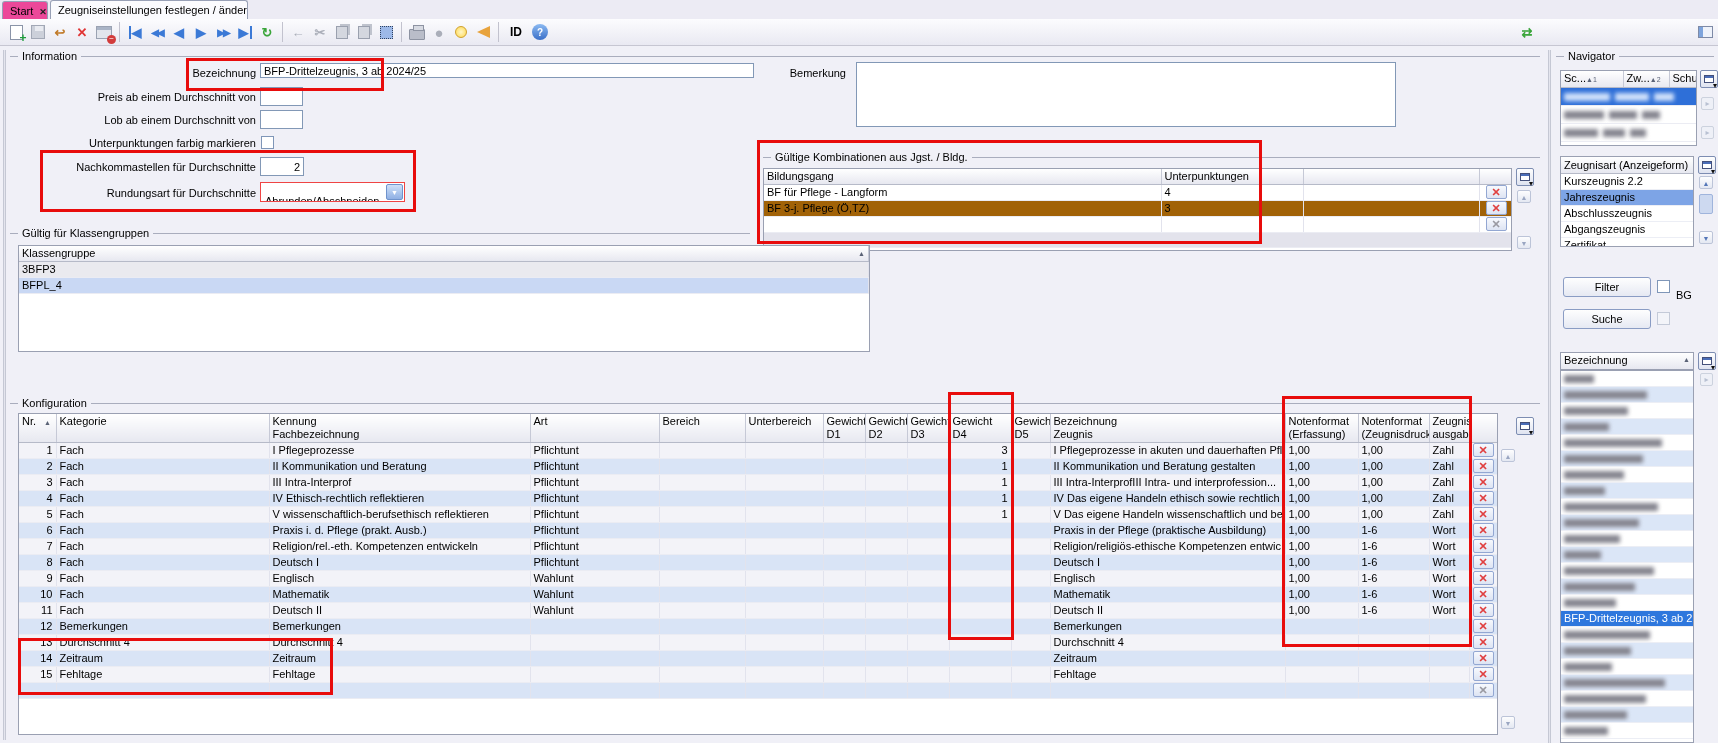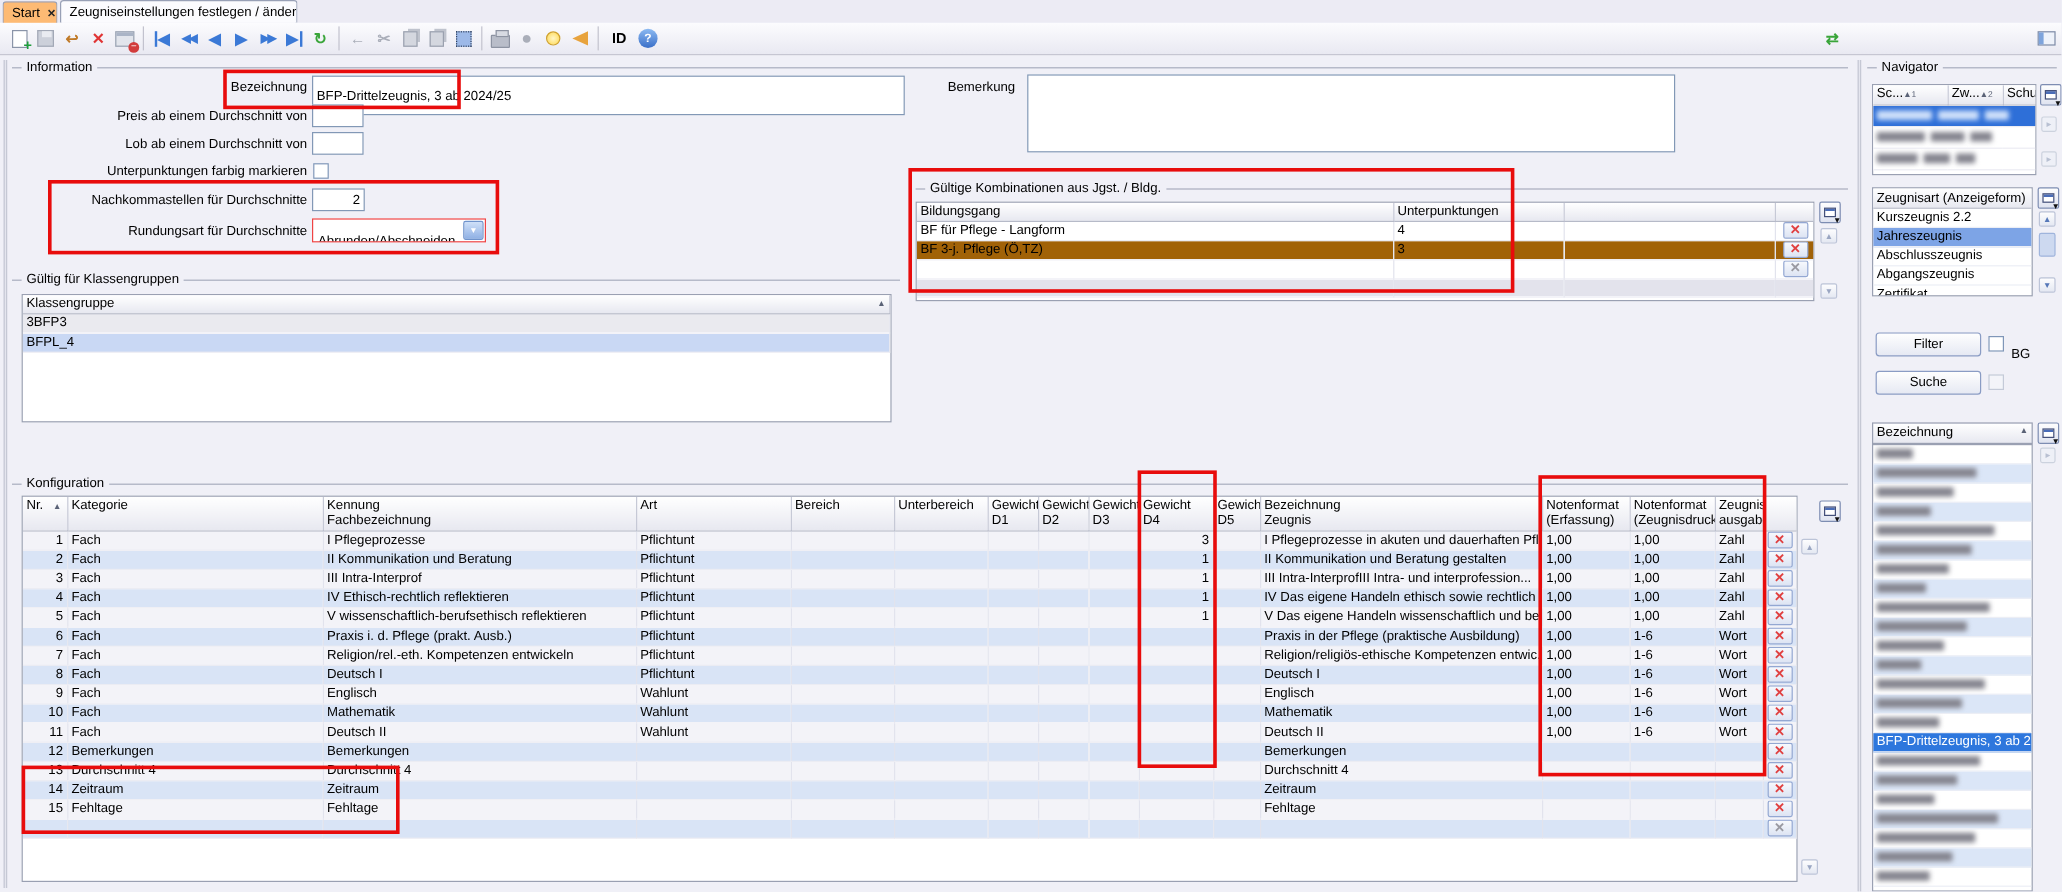--- a/index.html
+++ b/index.html
@@ -2,21 +2,21 @@
 <html><head>
 <meta charset="utf-8">
 <style>
 *{margin:0;padding:0;box-sizing:border-box}
 html,body{width:1718px;height:743px;overflow:hidden}
 body{font-family:"Liberation Sans",sans-serif;font-size:11px;color:#000;background:#f0f0f7}
 #root{position:relative;width:1718px;height:743px}
 .abs{position:absolute}
 
 .tabbar{position:absolute;left:0;top:0;width:100%;height:19px;background:#ecebf4}
-.tab{position:absolute;height:19px;background:#fdba74;border:1px solid #98a0b6;border-bottom:none;border-radius:3px 3px 0 0;padding:3px 7px 0 7px;white-space:nowrap;overflow:hidden}
+.tab{position:absolute;height:19px;background:#ec4899;border:1px solid #98a0b6;border-bottom:none;border-radius:3px 3px 0 0;padding:3px 7px 0 7px;white-space:nowrap;overflow:hidden}
 .tab.active{background:#fbfbfe;top:0}
 .tab .x{font-size:9px;font-weight:bold;color:#222;margin-left:6px;cursor:pointer}
 
 .toolbar{position:absolute;top:19px;left:0;width:100%;height:27px;background:linear-gradient(#fcfcfe,#e9e9f2);border-bottom:1px solid #c6c6d2;display:flex;align-items:center;padding-left:5px}
 .tbtn{width:22px;height:22px;display:flex;align-items:center;justify-content:center;border-radius:2px;flex:0 0 auto}
 .sep{width:1px;height:20px;background:#c2c2ce;margin:0 4px;flex:0 0 auto}
 .g{font-weight:bold;font-size:13px;line-height:13px}
 .gs{font-weight:bold;font-size:10px;letter-spacing:-2px}
 .c-red{color:#e03434}.c-blue{color:#3b79d6}.c-green{color:#3aa53a}.c-gray{color:#aaaeb9}.c-amber{color:#c07a28}
 .firstbar{border-left:2px solid #3b79d6;padding-left:1px}
@@ -179,21 +179,21 @@
   <span class="tbtn abs" style="left:1694px;top:21px">
       <span class="ic-panel"></span>
     </span>
 
   <div class="split" style="left:3px;top:50px;height:690px"></div>
 
   <div class="grp" style="left:10px;top:56px;width:1530px">
     <span>Information</span>
   </div>
   <div class="lbl" style="left:20px;top:67px;width:236px">Bezeichnung</div>
-  <input class="inp" style="left: 260px; top: 63px; width: 494px; height: 33px;" value="BFP-Drittelzeugnis, 3 ab 2024/25">
+  <input class="inp" style="left: 260px; top: 63px; width: 494px; height: 15px;" value="BFP-Drittelzeugnis, 3 ab 2024/25">
   <div class="lbl" style="left:20px;top:91px;width:236px">Preis ab einem Durchschnitt von</div>
   <input class="inp" style="left: 260px; top: 87px; width: 43px; height: 19px;" value="">
   <div class="lbl" style="left:20px;top:114px;width:236px">Lob ab einem Durchschnitt von</div>
   <input class="inp" style="left: 260px; top: 110px; width: 43px; height: 19px;" value="">
   <div class="lbl" style="left:20px;top:137px;width:236px">Unterpunktungen farbig markieren</div>
   <div class="cb" style="left:261px;top:136px"></div>
   <div class="lbl" style="left:20px;top:161px;width:236px">Nachkommastellen für Durchschnitte</div>
   <input class="inp num" style="left: 260px; top: 157px; width: 44px; height: 19px;" value="2">
   <div class="lbl" style="left:20px;top:187px;width:236px">Rundungsart für Durchschnitte</div>
   <div class="combo" style="left:260px;top:182px;width:145px;height:20px">
@@ -252,21 +252,21 @@
   </div>
   <div class="gridbtn" style="left:1516px;top:168px">
       <span class="gi"></span>
     </div>
   <div class="sarr" style="left:1517px;top:190px">▲</div>
   <div class="sarr" style="left:1517px;top:236px">▼</div>
 
   <div class="grp" style="left:10px;top:233px;width:740px">
     <span>Gültig für Klassengruppen</span>
   </div>
-  <div class="tblbox" style="left:18px;top:245px;width:725px;height:107px">
+  <div class="tblbox" style="left:18px;top:245px;width:852px;height:107px">
     <table class="dtab">
       <colgroup>
           <col>
         </colgroup>
       <thead>
           <tr>
             <th><span>Klassengruppe</span><span class="sorta" style="float:right">▲</span></th>
           </tr>
         </thead>
       <tbody id="klg-body">

